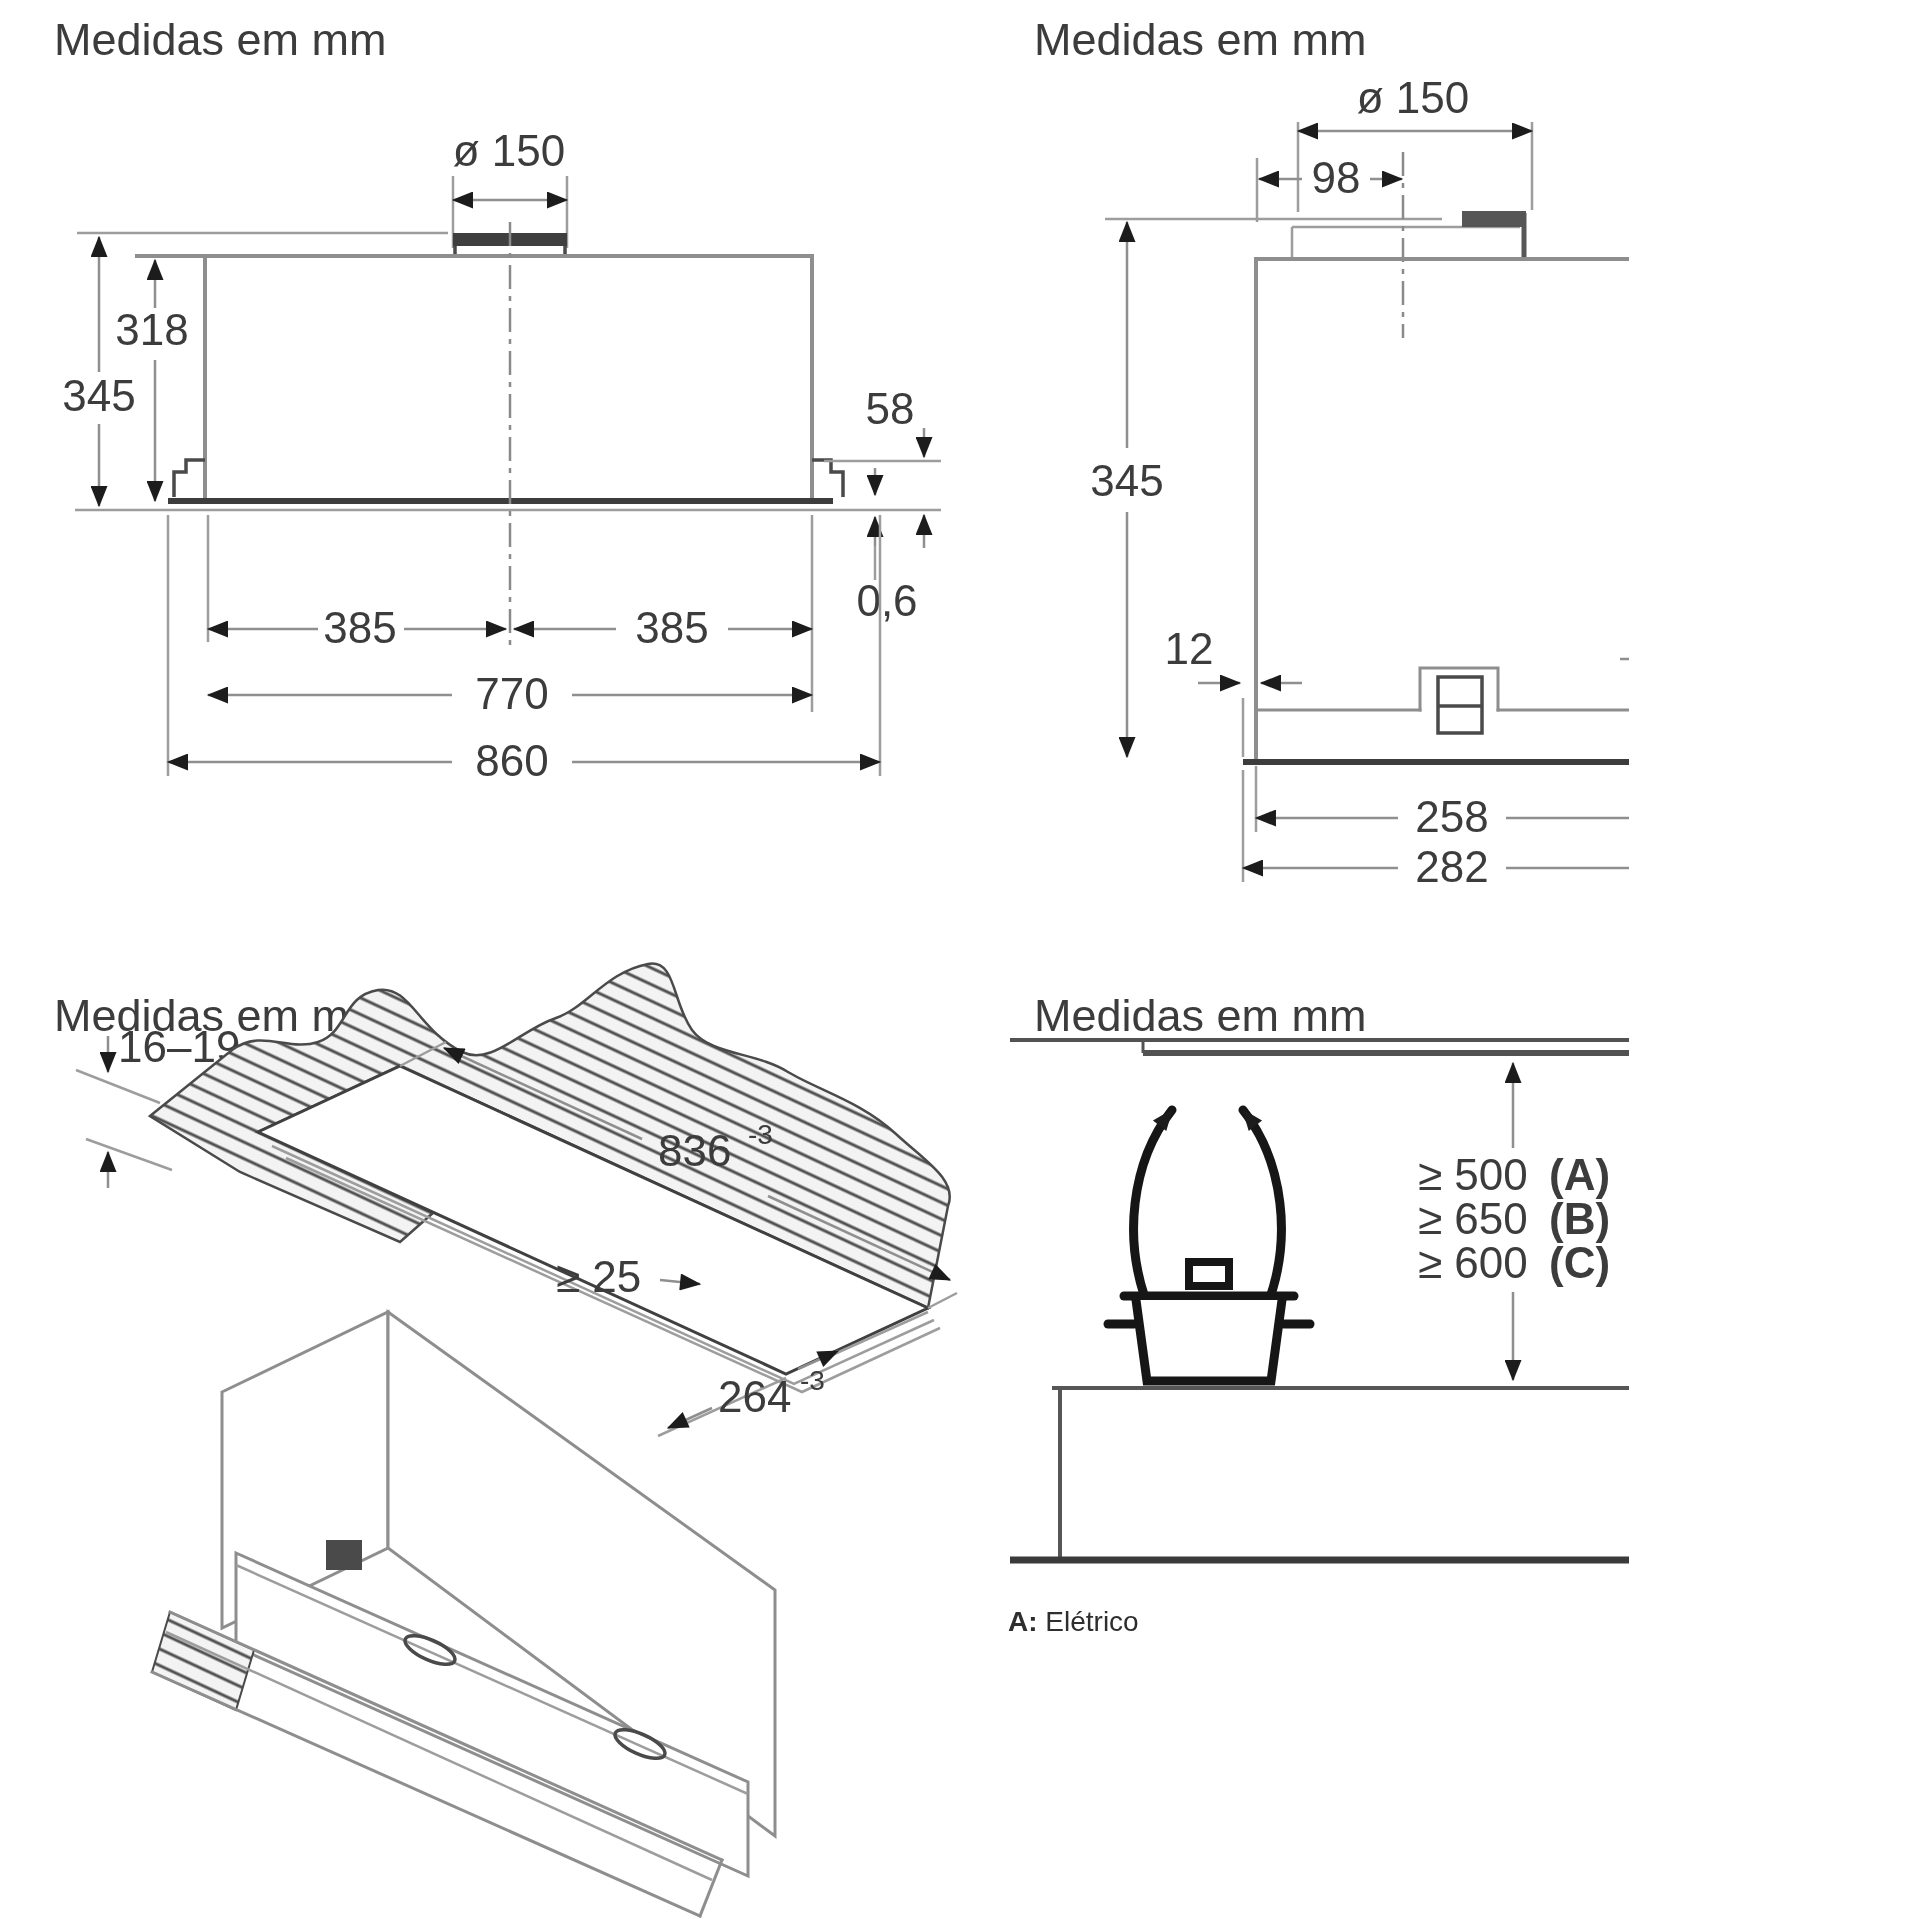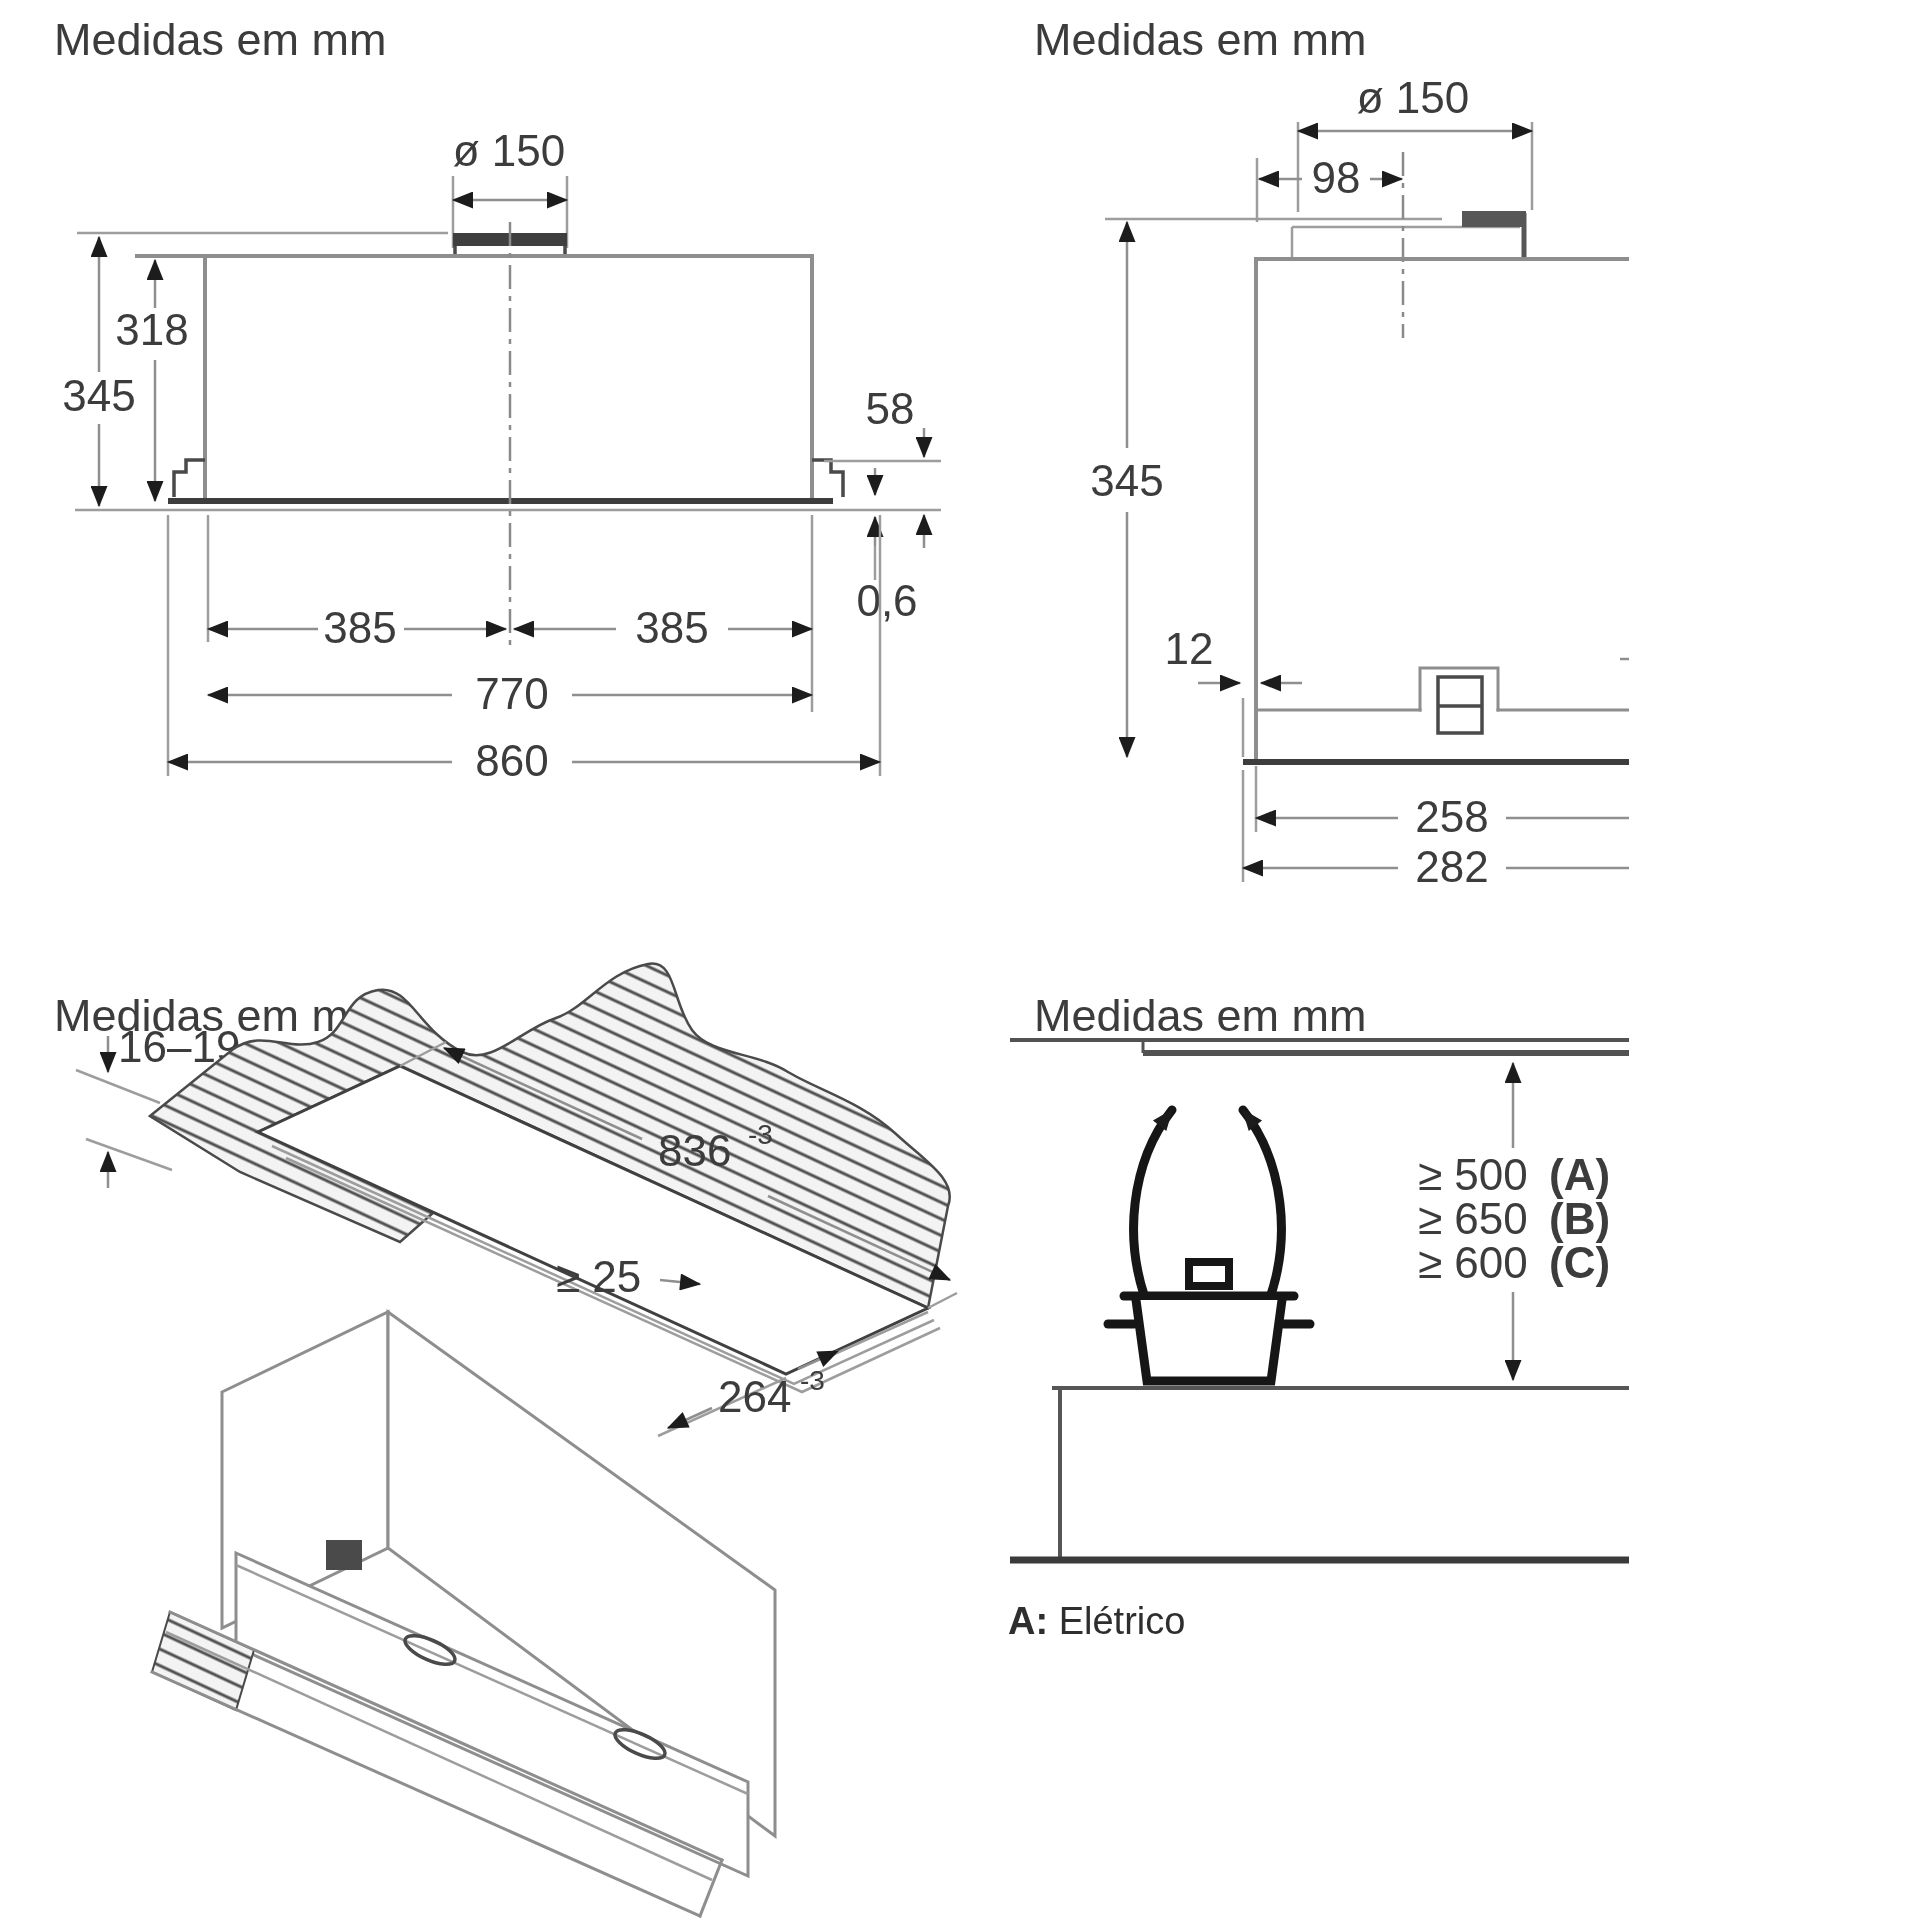--- a/index.html
+++ b/index.html
@@ -16,21 +16,21 @@
   .cl  {stroke:#8a8a8a;stroke-width:2.5;stroke-dasharray:24 7 5 7;fill:none;}
   .blk {stroke:#161616;stroke-width:9;fill:none;stroke-linecap:round;}
   .wfill{fill:#ffffff;}
   text{font:44px "Liberation Sans", sans-serif;fill:#3c3c3c;}
   .ttl{font-size:45px;}
   .sup{font-size:28px;}
   .b{font-weight:bold;}
   .mid{text-anchor:middle;}
   
   #legend{position:absolute;left:1008px;top:1596px;width:900px;
-          font-size:38px;line-height:51px;color:#2e2e2e;}
+          font-size:28px;line-height:51px;color:#2e2e2e;}
   .leg-item{padding-left:56px;text-indent:-56px;}
   .leg-a{margin-bottom:46px;}
   .leg-key{font-weight:bold;}
 </style>
 </head>
 <body>
 
 <div id="page">
 <svg width="1920" height="1919" viewBox="0 0 1920 1919">
   <defs>

